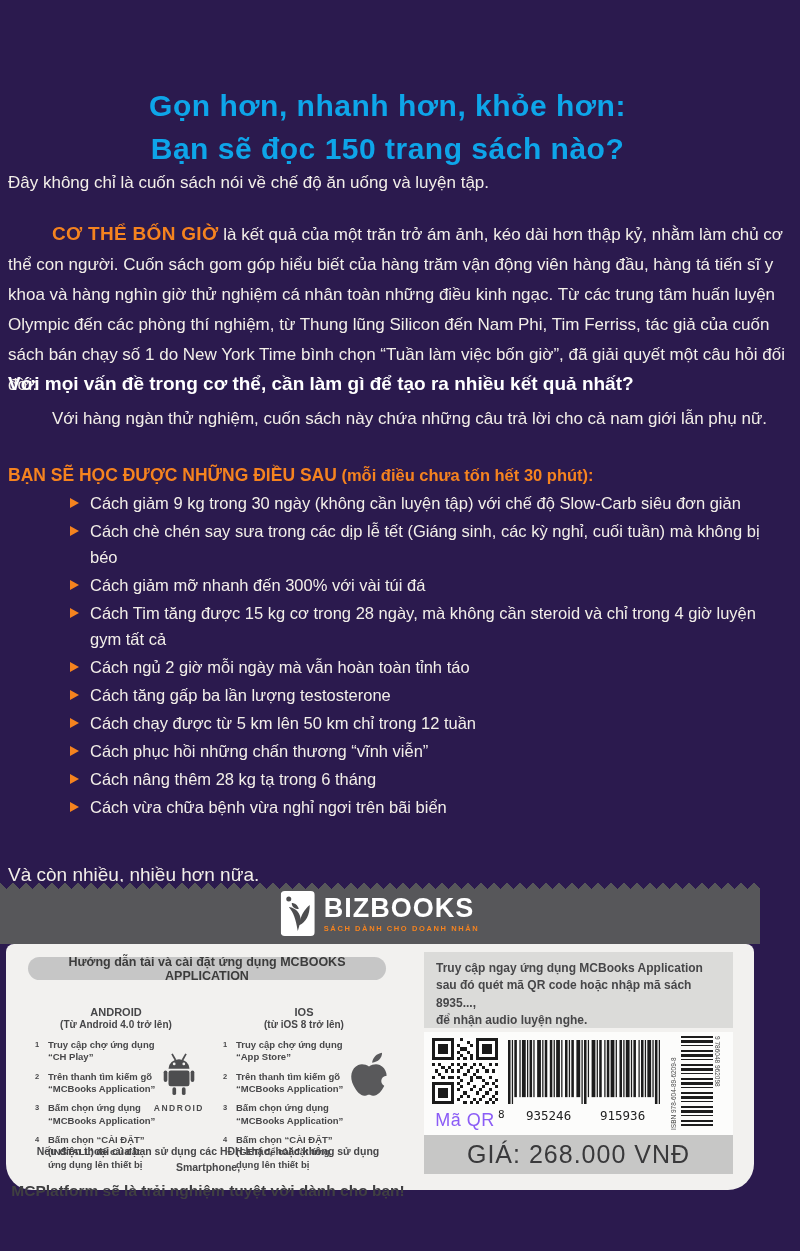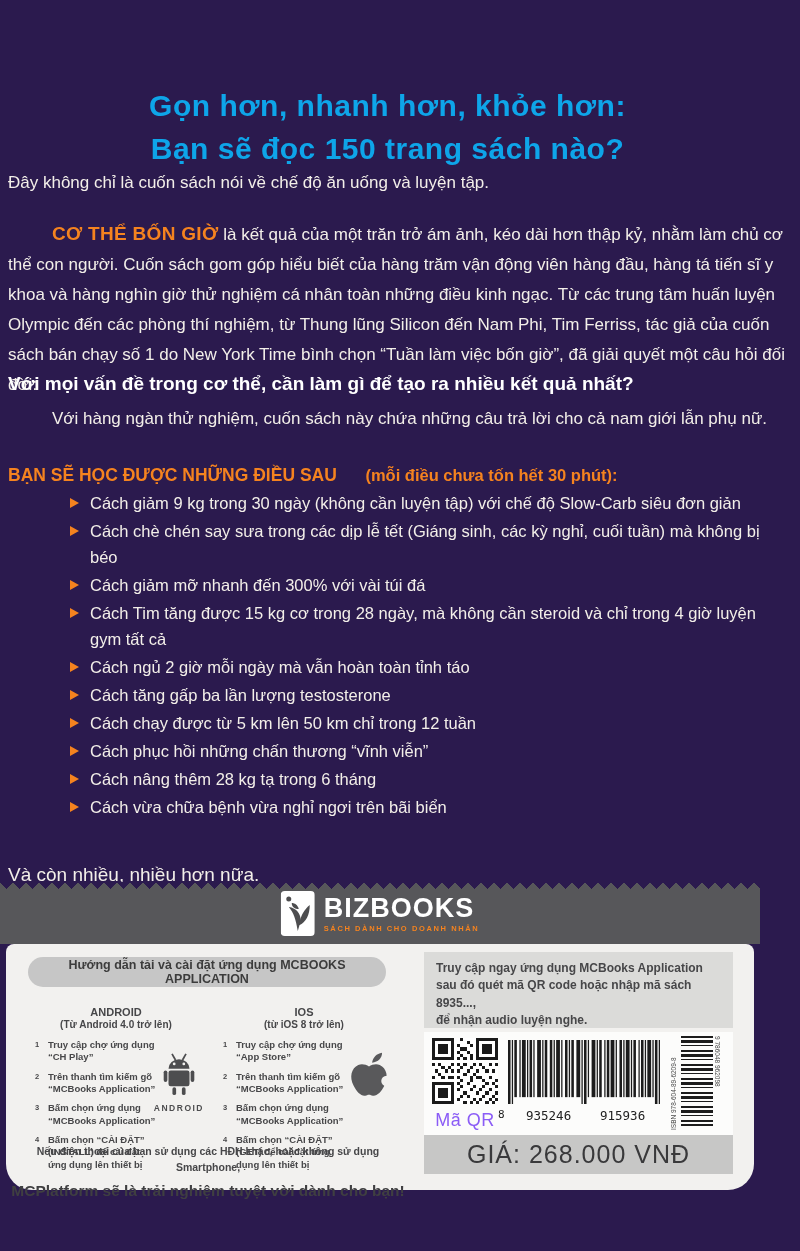--- a/index.html
+++ b/index.html
@@ -7,41 +7,41 @@
         font-family:"Liberation Sans","DejaVu Sans",sans-serif;color:#f3efe9;}
   
   .title{position:absolute;top:64px;left:0;width:775px;text-align:center;
          color:#0ea5e9;font-size:30px;line-height:43px;font-weight:bold;letter-spacing:.5px;}
   .intro{position:absolute;top:156px;left:8px;width:784px;font-size:17px;}
   .para{position:absolute;top:202px;left:8px;width:787px;font-size:17px;line-height:30px;text-indent:44px;}
   .book-name{color:#f5831f;font-weight:bold;font-size:19px;letter-spacing:.3px;}
   .question{position:absolute;top:354px;left:8px;width:784px;font-size:19px;font-weight:bold;color:#ffffff;}
   .answer{position:absolute;top:392px;left:52px;width:740px;font-size:17px;}
   .section-head{position:absolute;top:447px;left:8px;width:784px;color:#f5831f;font-size:17.5px;font-weight:bold;}
-  .section-note{font-weight:bold;font-size:16.5px;padding-left:24px;}
+  .section-note{font-weight:bold;font-size:16.5px;}
   .bullets{position:absolute;top:490px;left:70px;width:706px;margin:0;padding:0;list-style:none;
            display:flex;flex-direction:column;gap:2px;}
   .bullets li{display:flex;gap:11px;font-size:16.5px;line-height:26px;}
   .tri{flex:none;width:0;height:0;border-left:9px solid #f5831f;
        border-top:5.5px solid transparent;border-bottom:5.5px solid transparent;margin-top:8px;}
   .more{position:absolute;top:845px;left:8px;font-size:19px;}
   
   .grayband{position:absolute;top:882px;left:0;width:760px;height:62px;background:#57575a;}
   .perf{position:absolute;top:0;left:0;right:0;height:7px;
         background:conic-gradient(from 315deg at 50% 100%, #2b1a4e 90deg, #0000 0);
         background-size:13px 7px;background-repeat:repeat-x;}
   .logo{position:absolute;top:9px;left:50%;transform:translateX(-50%);display:flex;gap:9px;align-items:center;}
   .logo-icon{width:34px;height:45px;}
   .brand{color:#fff;font-size:27px;font-weight:bold;letter-spacing:1px;line-height:27px;}
   .tagline{color:#f5831f;font-size:7.5px;font-weight:bold;letter-spacing:1.6px;margin-top:2px;white-space:nowrap;}
   
   .panel{position:absolute;top:944px;left:6px;width:748px;height:246px;background:#f2f1ef;
          border-radius:8px 8px 26px 26px;color:#474749;}
   .left{position:absolute;left:0;top:0;width:404px;height:100%;}
-  .pill{position:absolute;top:13px;left:22px;width:358px;height:30px;background:#c6c6c6;border-radius:22px;
+  .pill{position:absolute;top:13px;left:22px;width:358px;height:23px;background:#c6c6c6;border-radius:22px;
         display:flex;align-items:center;justify-content:center;font-size:12.5px;font-weight:bold;color:#3c3c3c;text-align:center;}
   .cols{position:absolute;top:62px;left:16px;width:376px;display:flex;}
   .col{width:188px;position:relative;counter-reset:step;}
   .col-head{text-align:center;font-size:11px;font-weight:bold;}
   .col-sub{text-align:center;font-size:10px;font-weight:bold;margin-top:1px;}
   .steps{margin:9px 0 0 26px;padding:0;width:112px;list-style:none;}
   .steps li{position:relative;font-size:9.5px;font-weight:bold;line-height:1.3;margin-bottom:7px;counter-increment:step;}
   .steps li::before{content:counter(step);position:absolute;left:-13px;top:1px;font-size:7.5px;font-weight:bold;}
   .os-icon{position:absolute;top:44px;right:6px;text-align:center;}
   .android-word{font-size:8.5px;font-weight:bold;letter-spacing:1.5px;color:#4d4d4f;margin-top:1px;}

